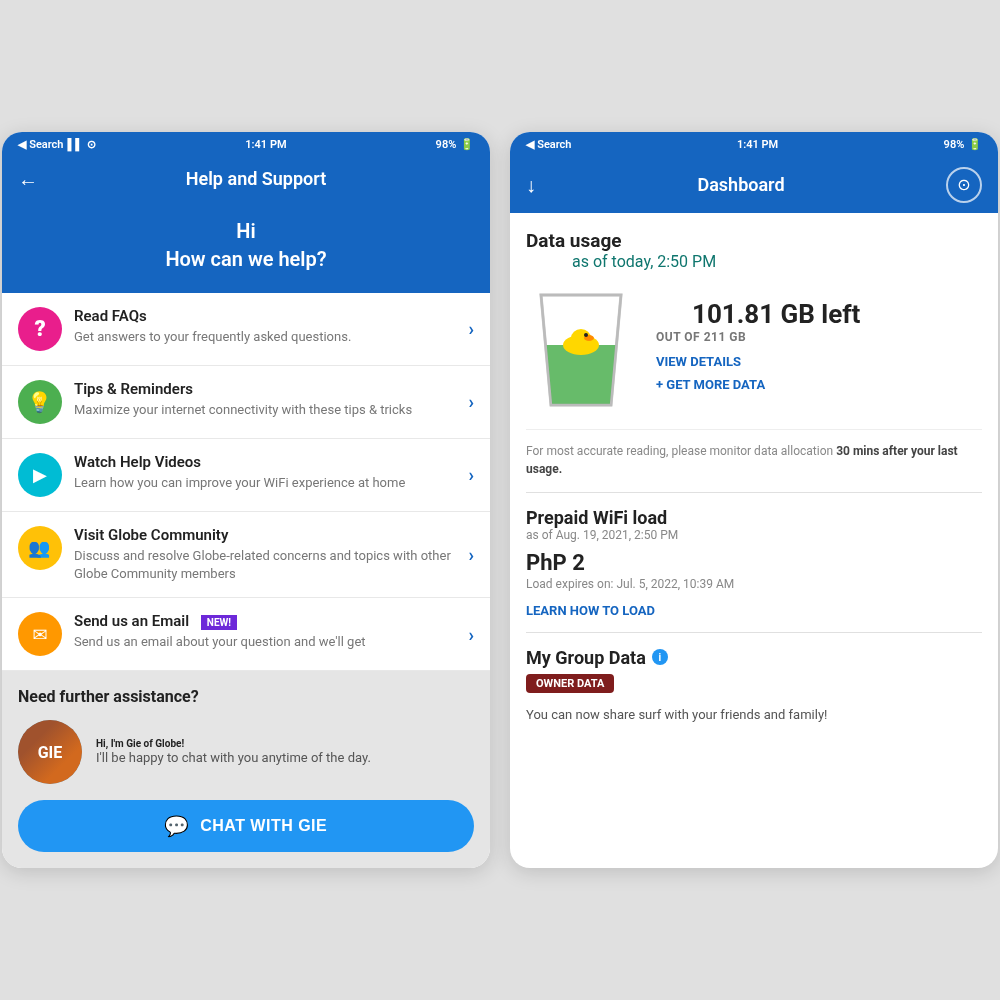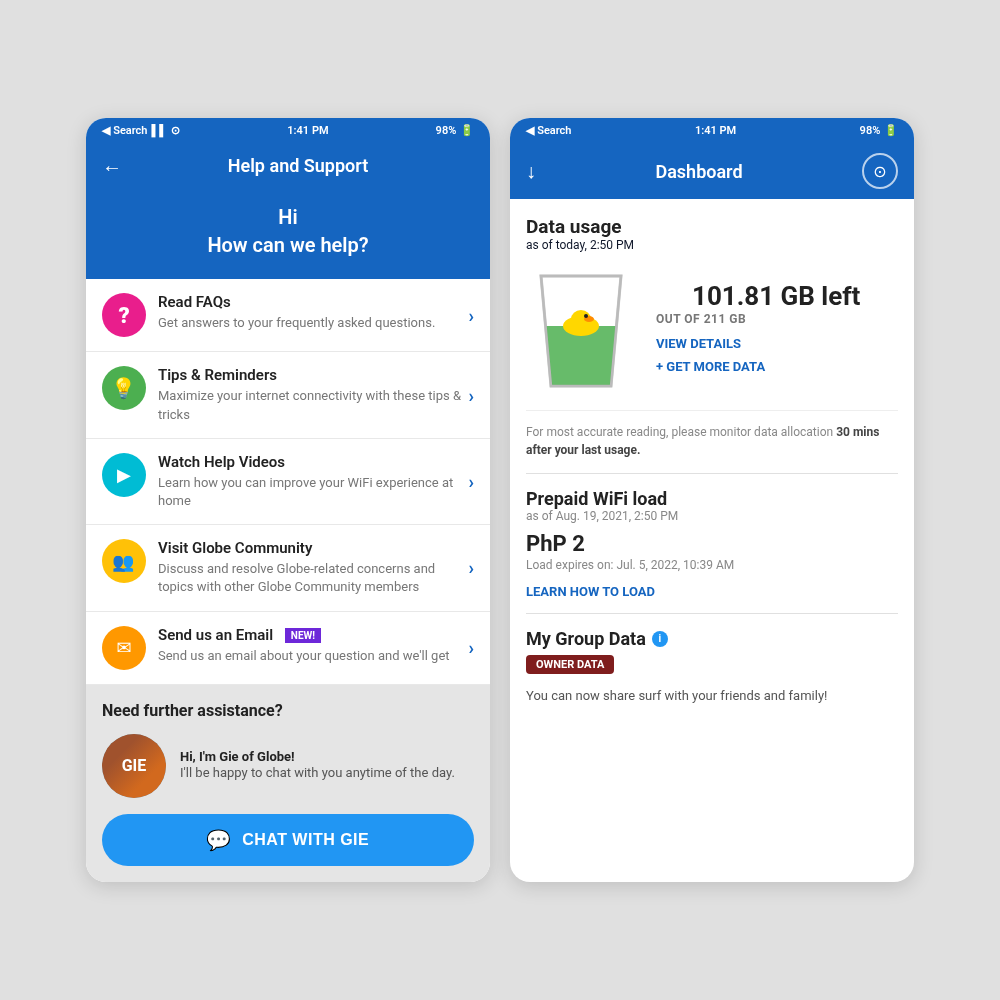--- a/index.html
+++ b/index.html
@@ -11,21 +11,21 @@
       width: 1000px;
       height: 1000px;
       font-family: -apple-system, BlinkMacSystemFont, 'Segoe UI', Roboto, sans-serif;
     }
     .screen-container {
       display: flex;
       gap: 20px;
       padding: 40px;
     }
     .phone {
-      width: 404px;
+      width: 488px;
       background: #fff;
       border-radius: 20px;
       overflow: hidden;
       box-shadow: 0 4px 20px rgba(0,0,0,0.15);
     }
 
     
     .status-bar {
       background: #1565C0;
       display: flex;
@@ -160,21 +160,21 @@
       border-radius: 50%;
       background: linear-gradient(135deg, #a0522d 30%, #d2691e 70%);
       display: flex;
       align-items: center;
       justify-content: center;
       color: #fff;
       font-size: 16px;
       font-weight: 700;
     }
     .gie-text .gie-name {
-      font-size: 13px;
+      font-size: 10px;
       font-weight: 700;
       color: #222;
     }
     .gie-text .gie-msg {
       font-size: 13px;
       color: #555;
       line-height: 1.4;
     }
     .chat-button {
       background: #2196F3;
@@ -225,23 +225,24 @@
       padding: 16px;
       background: #fff;
       overflow-y: auto;
     }
     .section-title {
       font-size: 19px;
       font-weight: 700;
       color: #222;
     }
     .section-subtitle {
-      font-size: 12px;
-      color: #0f172a;
+      font-size: 16px;
+      color: #0f766e;
       margin-bottom: 14px;
+      margin-left: 46px;
     }
     .data-usage-row {
       display: flex;
       align-items: center;
       gap: 20px;
       margin-bottom: 14px;
     }
     
     .glass-container {
       width: 110px;

